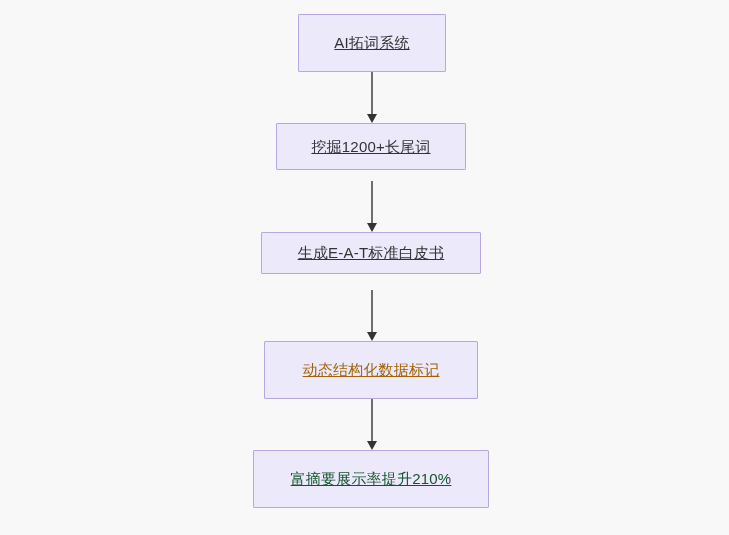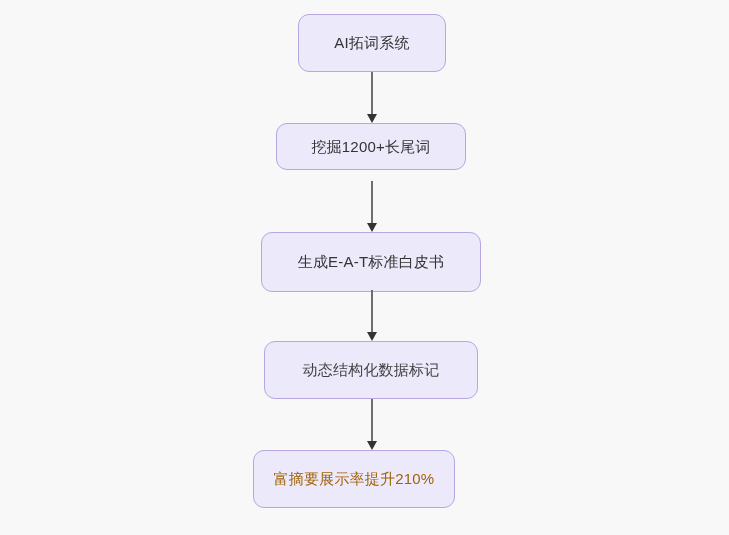--- a/index.html
+++ b/index.html
@@ -16,30 +16,31 @@
   #flowchart {
     position: relative;
     width: 729px;
     height: 535px;
   }
   .node {
     position: absolute;
     box-sizing: border-box;
     background: #ece9fb;
     border: 1px solid #b8a6e0;
-    border-radius: 11px;
+    border-radius: 1px;
     display: flex;
     align-items: center;
     justify-content: center;
     color: #333333;
     font-size: 15px;
     line-height: 1.2;
     letter-spacing: 0.2px;
     white-space: nowrap;
     user-select: none;
+    text-decoration: underline;
   }
   .node-label {
     display: block;
     text-align: center;
   }
   .connector {
     position: absolute;
     width: 0;
     pointer-events: none;
   }
@@ -78,35 +79,35 @@
 
   <div class="node" style="left: 276px; top: 123px; width: 190px; height: 47px; background: rgb(236, 233, 251); border-color: rgb(184, 166, 224); color: rgb(51, 51, 51);">
     <span class="node-label">挖掘1200+长尾词</span>
   </div>
 
   <div class="connector" style="left: 372px; top: 181px; height: 51px;">
     <div class="stem" style="height: 43px; background: rgb(110, 110, 110);"></div>
     <div class="head" style="top: 42px; border-top-color: rgb(51, 51, 51);"></div>
   </div>
 
-  <div class="node" style="left: 261px; top: 232px; width: 220px; height: 60px; background: rgb(236, 233, 251); border-color: rgb(184, 166, 224); color: rgb(51, 51, 51);">
+  <div class="node" style="left: 261px; top: 232px; width: 220px; height: 42px; background: rgb(236, 233, 251); border-color: rgb(184, 166, 224); color: rgb(51, 51, 51);">
     <span class="node-label">生成E-A-T标准白皮书</span>
   </div>
 
   <div class="connector" style="left: 372px; top: 290px; height: 51px;">
     <div class="stem" style="height: 43px; background: rgb(110, 110, 110);"></div>
     <div class="head" style="top: 42px; border-top-color: rgb(51, 51, 51);"></div>
   </div>
 
-  <div class="node" style="left: 264px; top: 341px; width: 214px; height: 58px; background: rgb(236, 233, 251); border-color: rgb(184, 166, 224); color: #404040;">
+  <div class="node" style="left: 264px; top: 341px; width: 214px; height: 58px; background: rgb(236, 233, 251); border-color: rgb(184, 166, 224); color: #a16207;">
     <span class="node-label">动态结构化数据标记</span>
   </div>
 
   <div class="connector" style="left: 372px; top: 399px; height: 51px;">
     <div class="stem" style="height: 43px; background: rgb(110, 110, 110);"></div>
     <div class="head" style="top: 42px; border-top-color: rgb(51, 51, 51);"></div>
   </div>
 
-  <div class="node" style="left: 253px; top: 450px; width: 202px; height: 58px; background: rgb(236, 233, 251); border-color: rgb(184, 166, 224); color: #a16207;">
+  <div class="node" style="left: 253px; top: 450px; width: 236px; height: 58px; background: rgb(236, 233, 251); border-color: rgb(184, 166, 224); color: #14532d;">
     <span class="node-label">富摘要展示率提升210%</span>
   </div>
 
 </div>
 
 </body></html>

